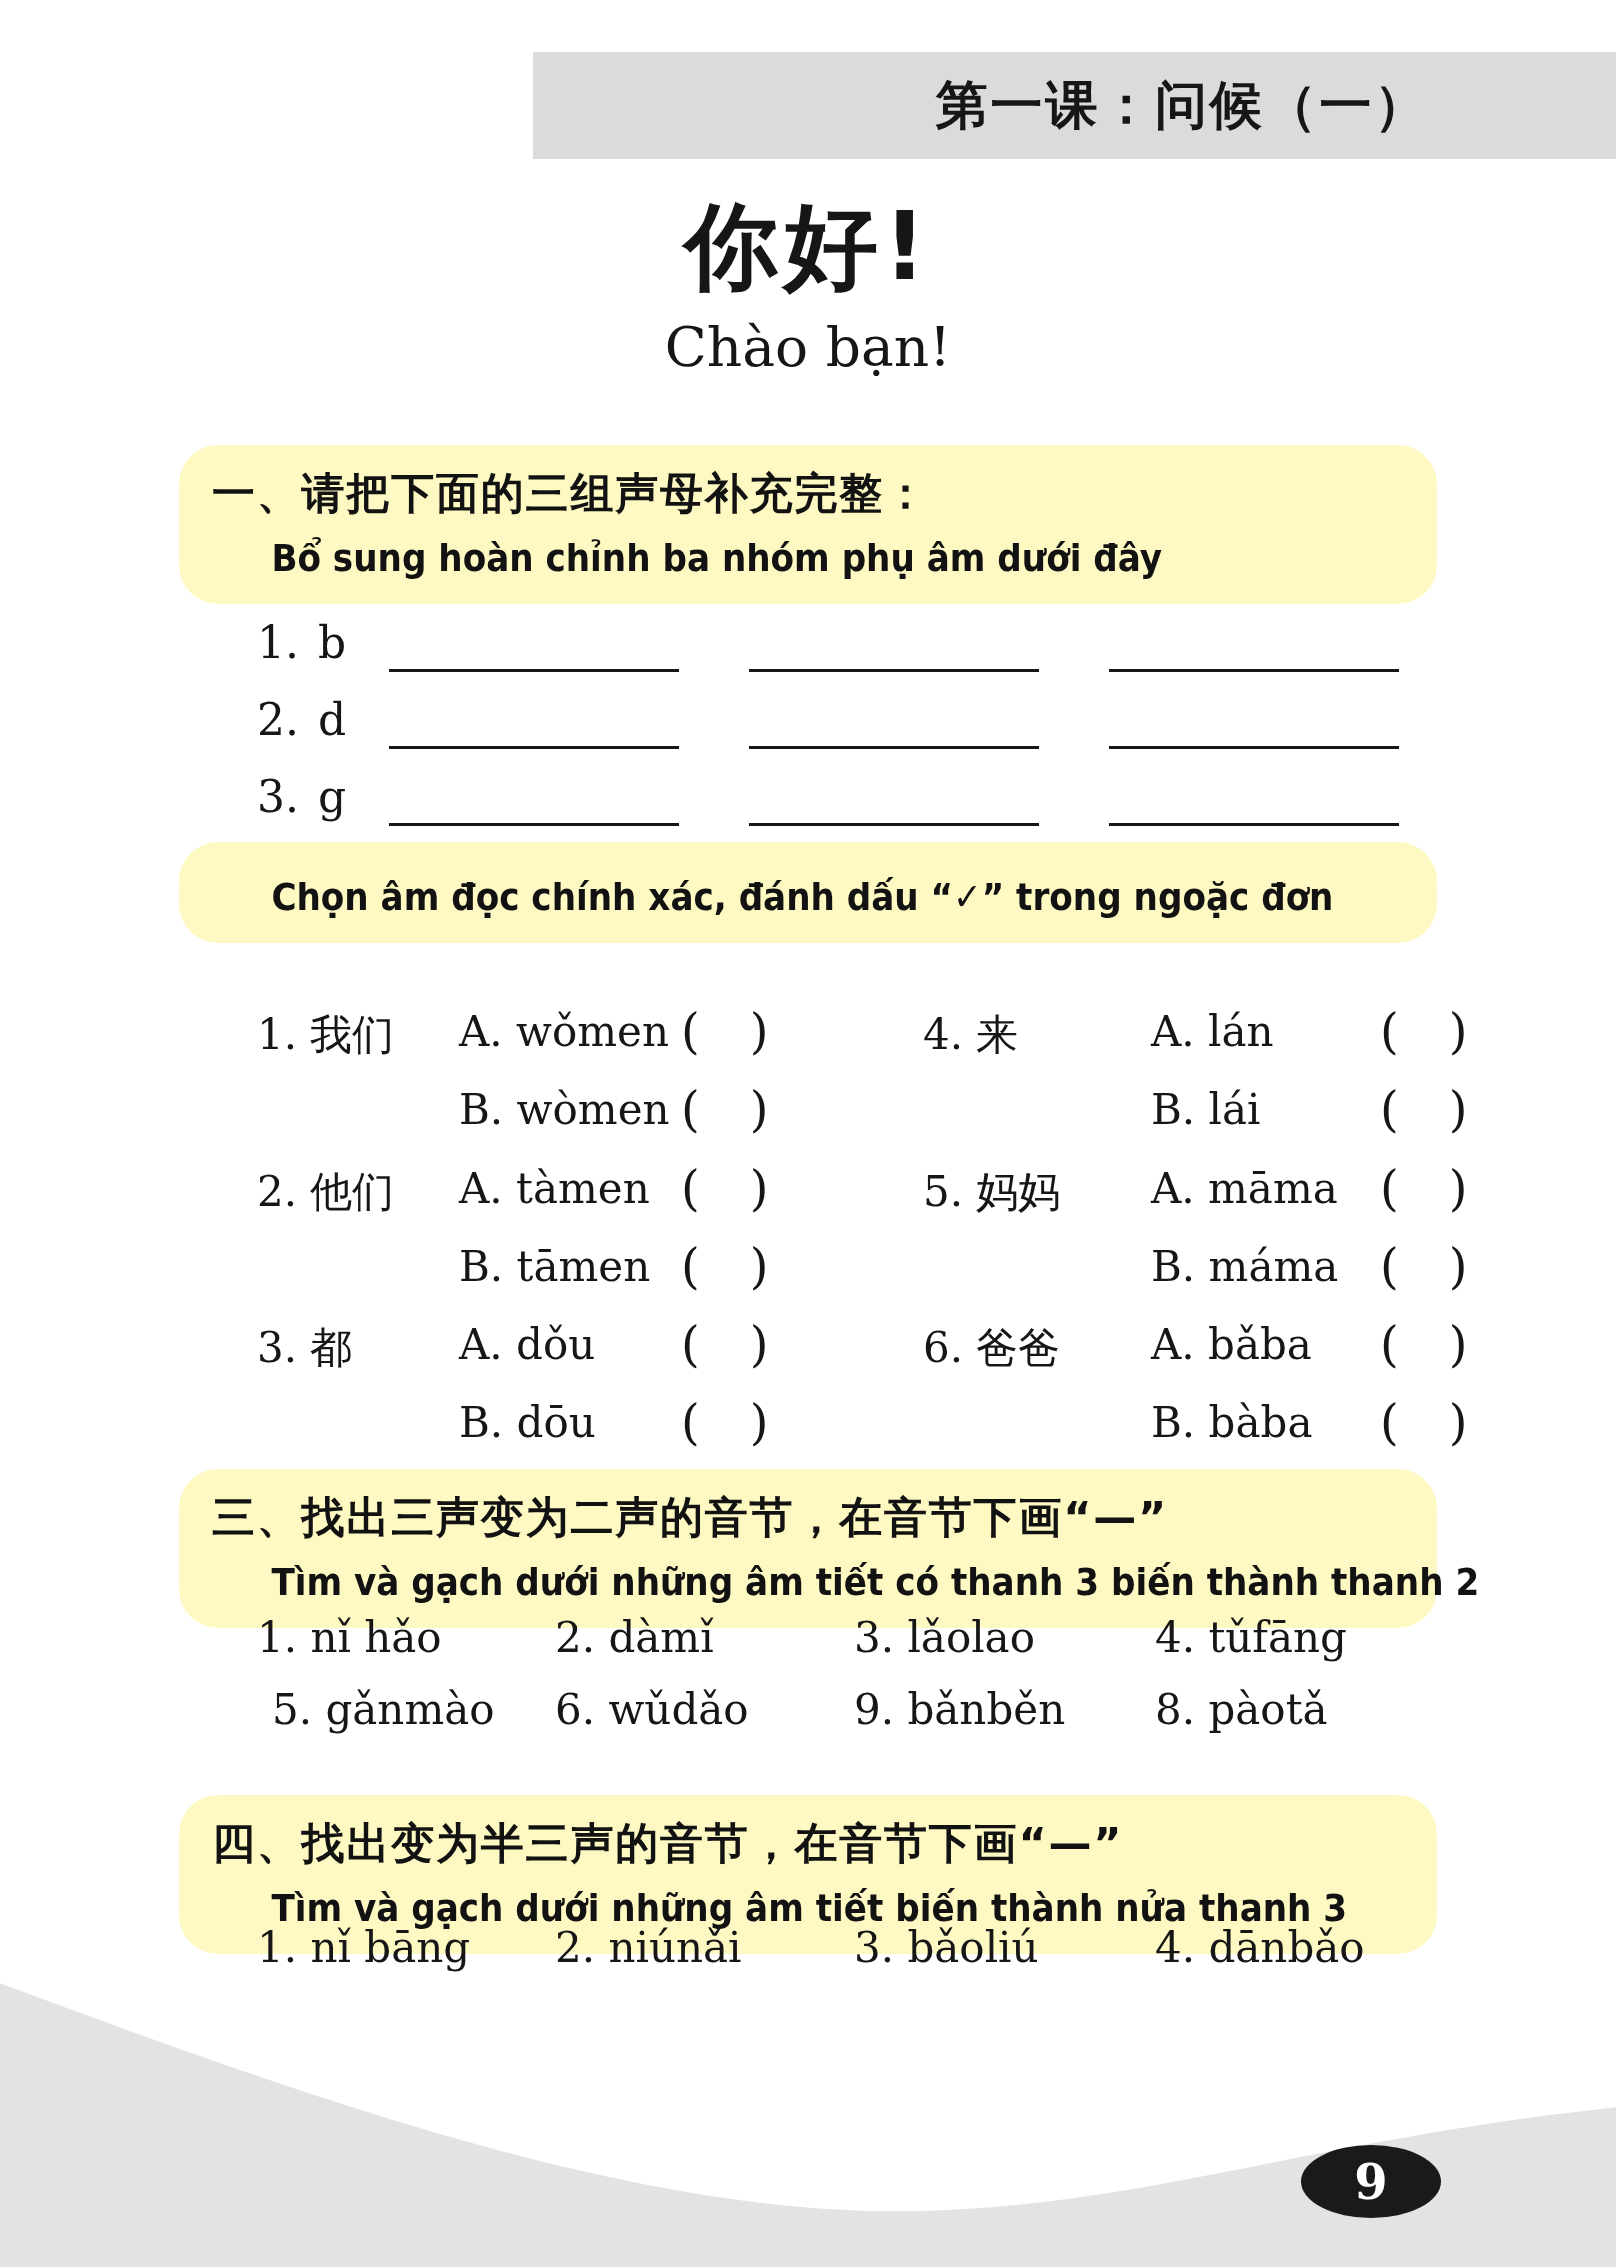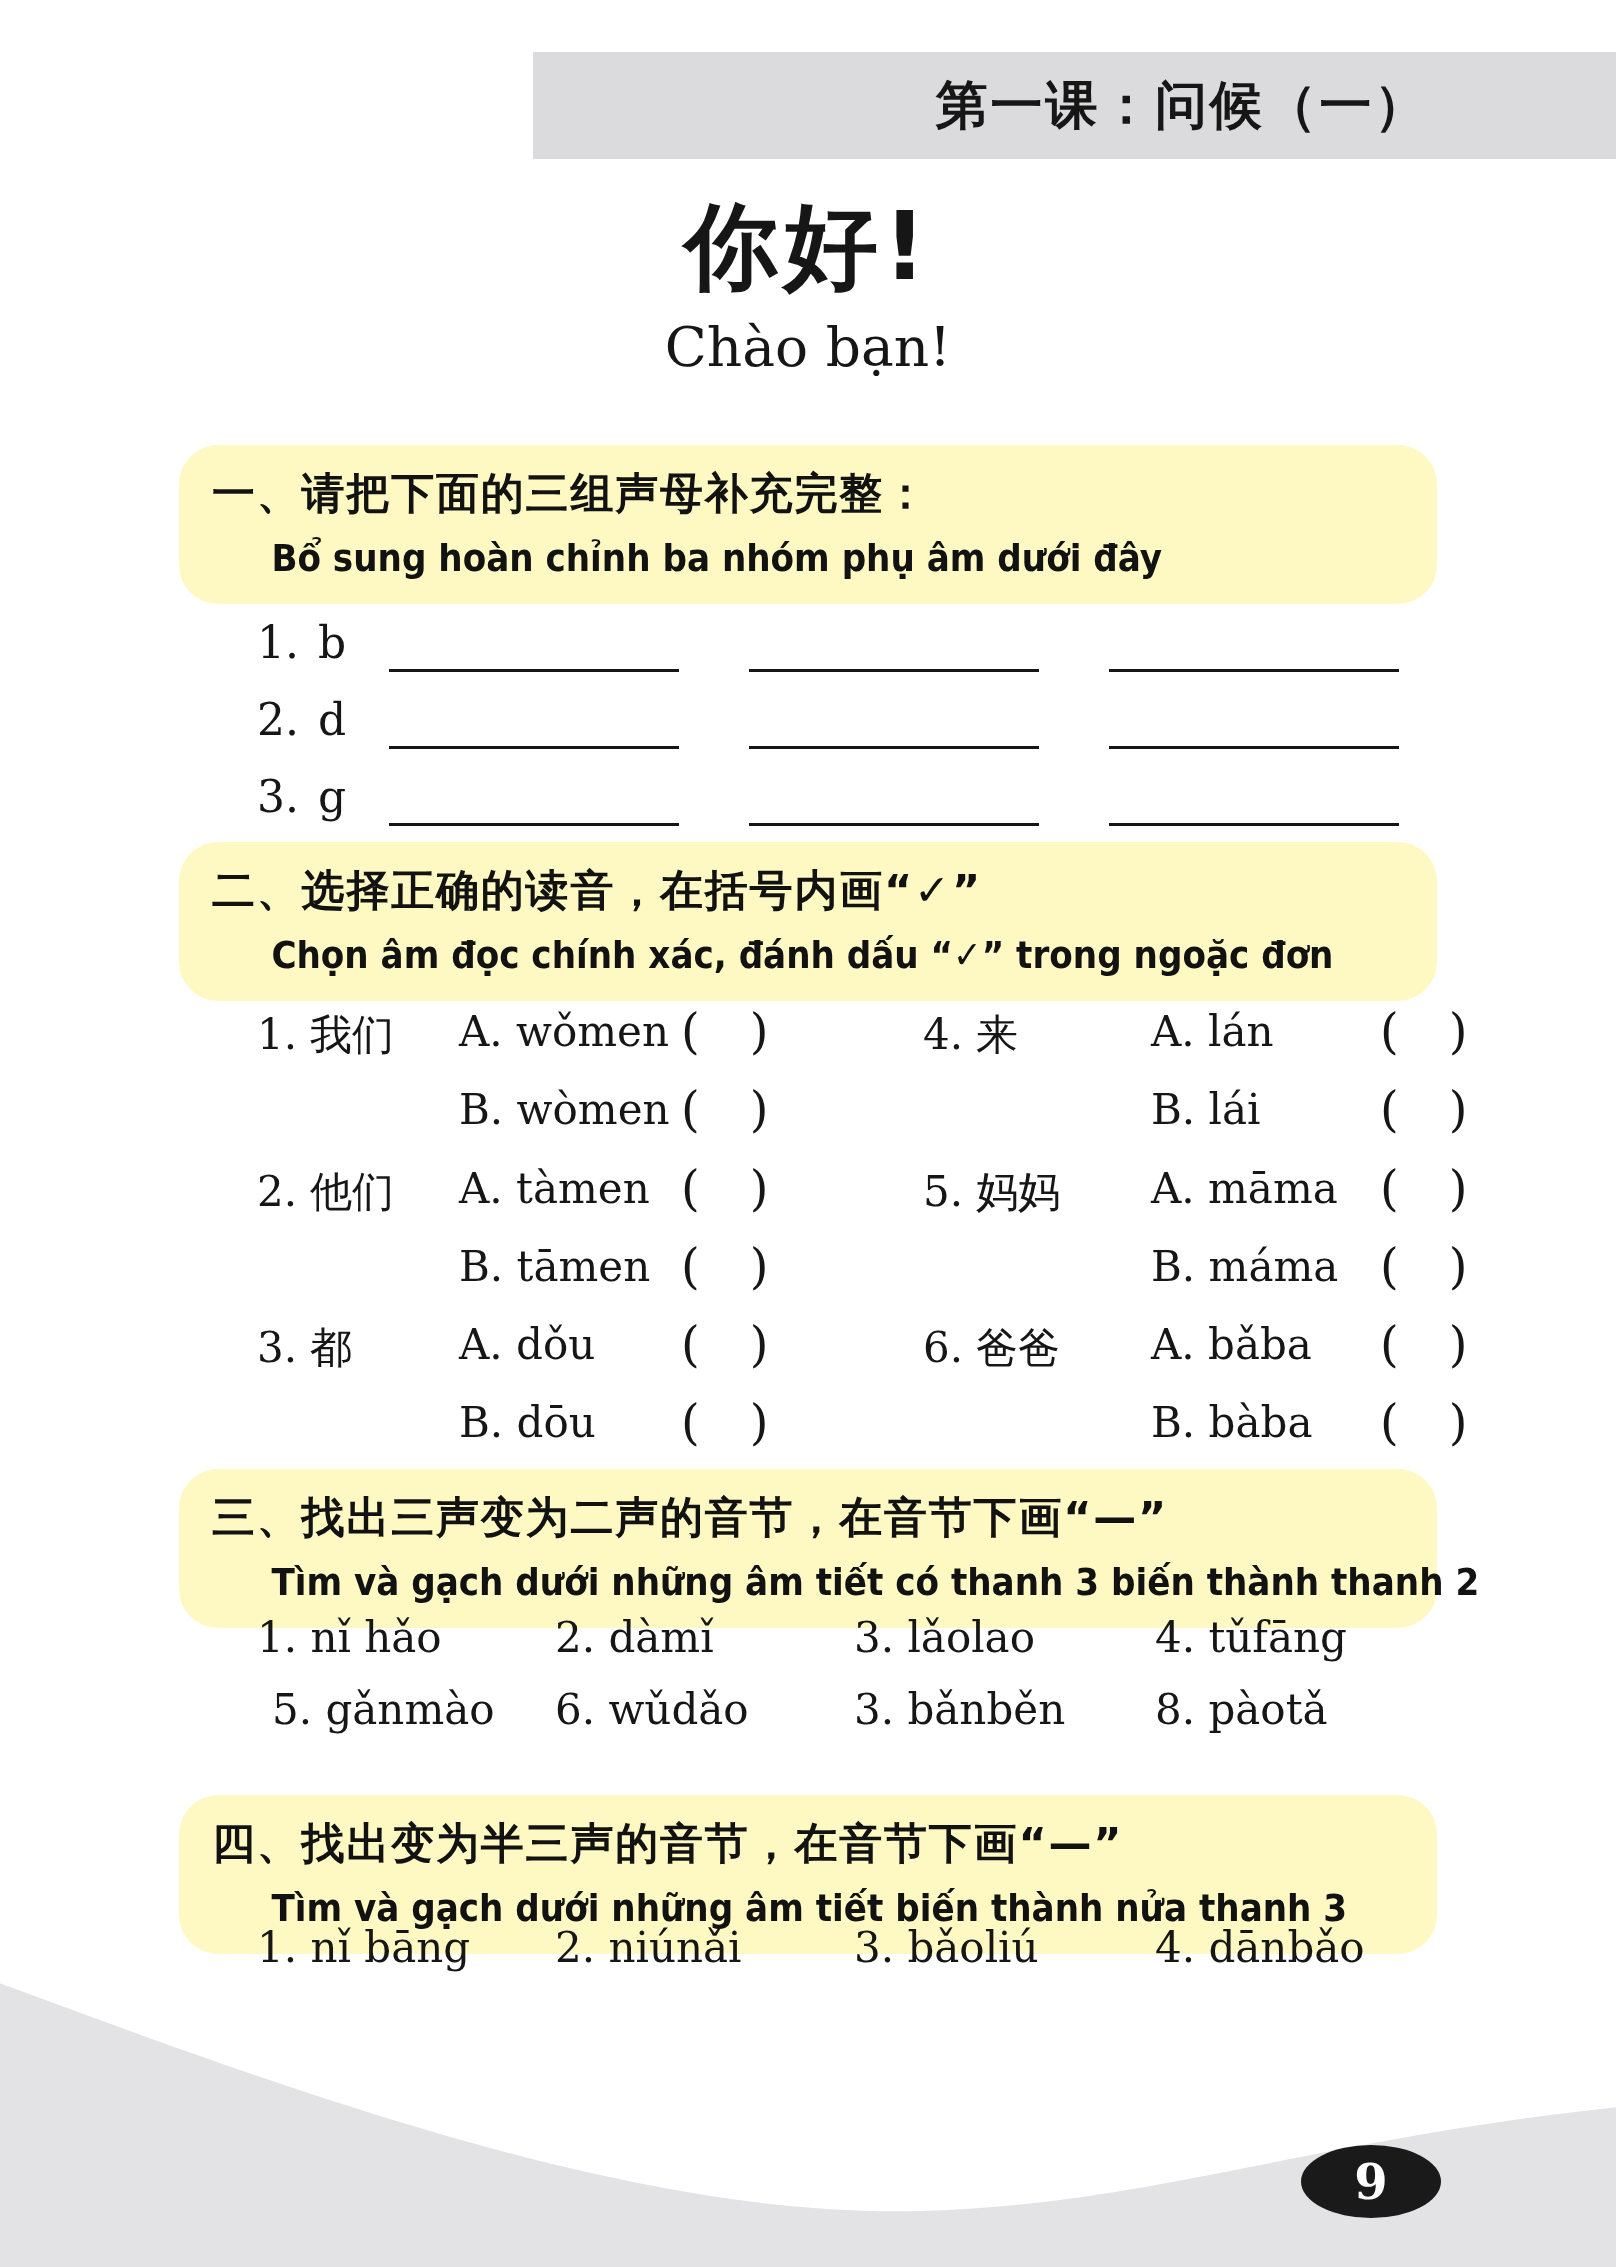--- a/index.html
+++ b/index.html
@@ -110,21 +110,20 @@
   </div>
   <div class="s1-row" style="top:771px">
     <span class="s1-num">3.</span>
     <span class="s1-letter">g</span>
     <span class="blank" style="left:132px"></span>
     <span class="blank" style="left:492px"></span>
     <span class="blank" style="left:852px"></span>
   </div>
 
   <div class="sec-box" style="top:842px">
-    <div class="sec-zh">二、选择正确的读音，在括号内画“✓”</div>
     <div class="sec-vi">Chọn âm đọc chính xác, đánh dấu “✓” trong ngoặc đơn</div>
   </div>
 
   <div class="opt-line colL" style="top:1007px; left:257px;">
     <span class="q-label"><span>1.</span><span class="q-hanzi">我们</span></span>
     <span class="q-opt">A. wǒmen</span>
     <span class="q-paren"><span>(</span><span class="pgap"></span><span>)</span></span>
   </div>
   <div class="opt-line colL" style="top:1085px; left:257px;">
     <span class="q-opt">B. wòmen</span>
@@ -184,21 +183,21 @@
 
   <div class="syl-row" style="top:1613px">
     <span class="syl" style="left:0">1. nǐ hǎo</span>
     <span class="syl" style="left:298px">2. dàmǐ</span>
     <span class="syl" style="left:597px">3. lǎolao</span>
     <span class="syl" style="left:898px">4. tǔfāng</span>
   </div>
   <div class="syl-row" style="top:1685px">
     <span class="syl" style="left:15px">5. gǎnmào</span>
     <span class="syl" style="left:298px">6. wǔdǎo</span>
-    <span class="syl" style="left:597px">3. bǎnběn</span>
+    <span class="syl" style="left:597px">9. bǎnběn</span>
     <span class="syl" style="left:898px">8. pàotǎ</span>
   </div>
 
   <div class="sec-box" style="top:1795px">
     <div class="sec-zh">四、找出变为半三声的音节，在音节下画“—”</div>
     <div class="sec-vi">Tìm và gạch dưới những âm tiết biến thành nửa thanh 3</div>
   </div>
 
   <div class="syl-row" style="top:1923px">
     <span class="syl" style="left:0">1. nǐ bāng</span>

